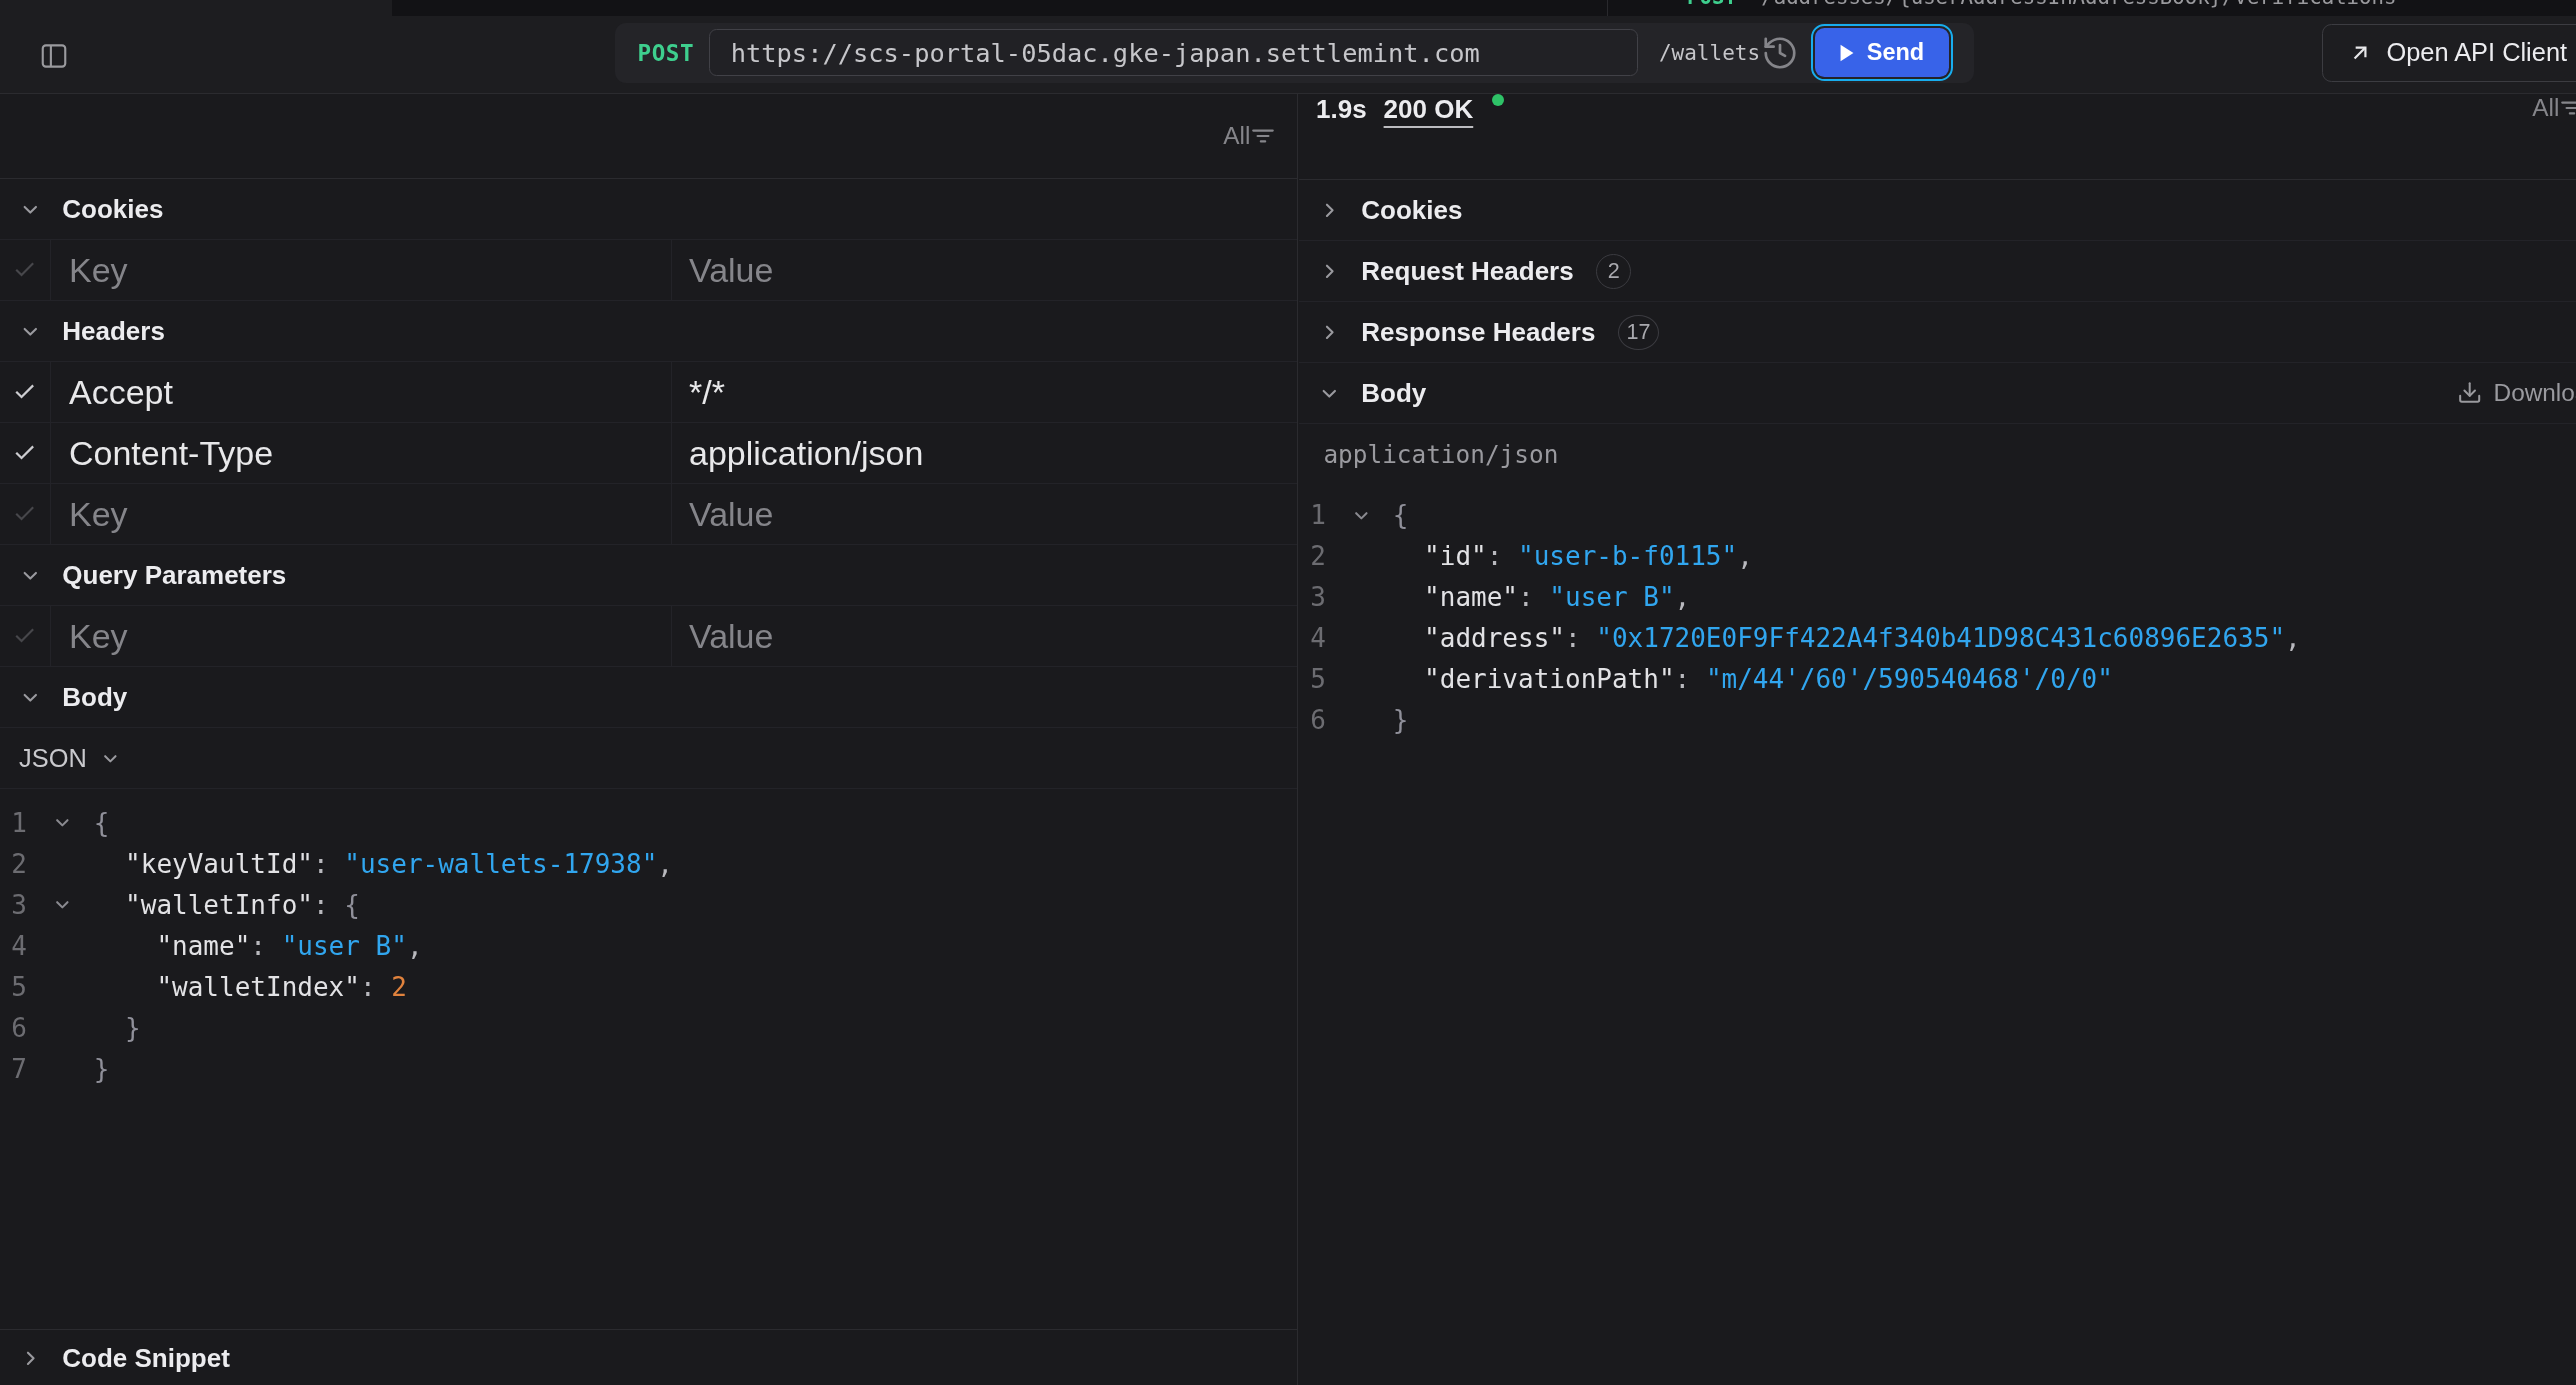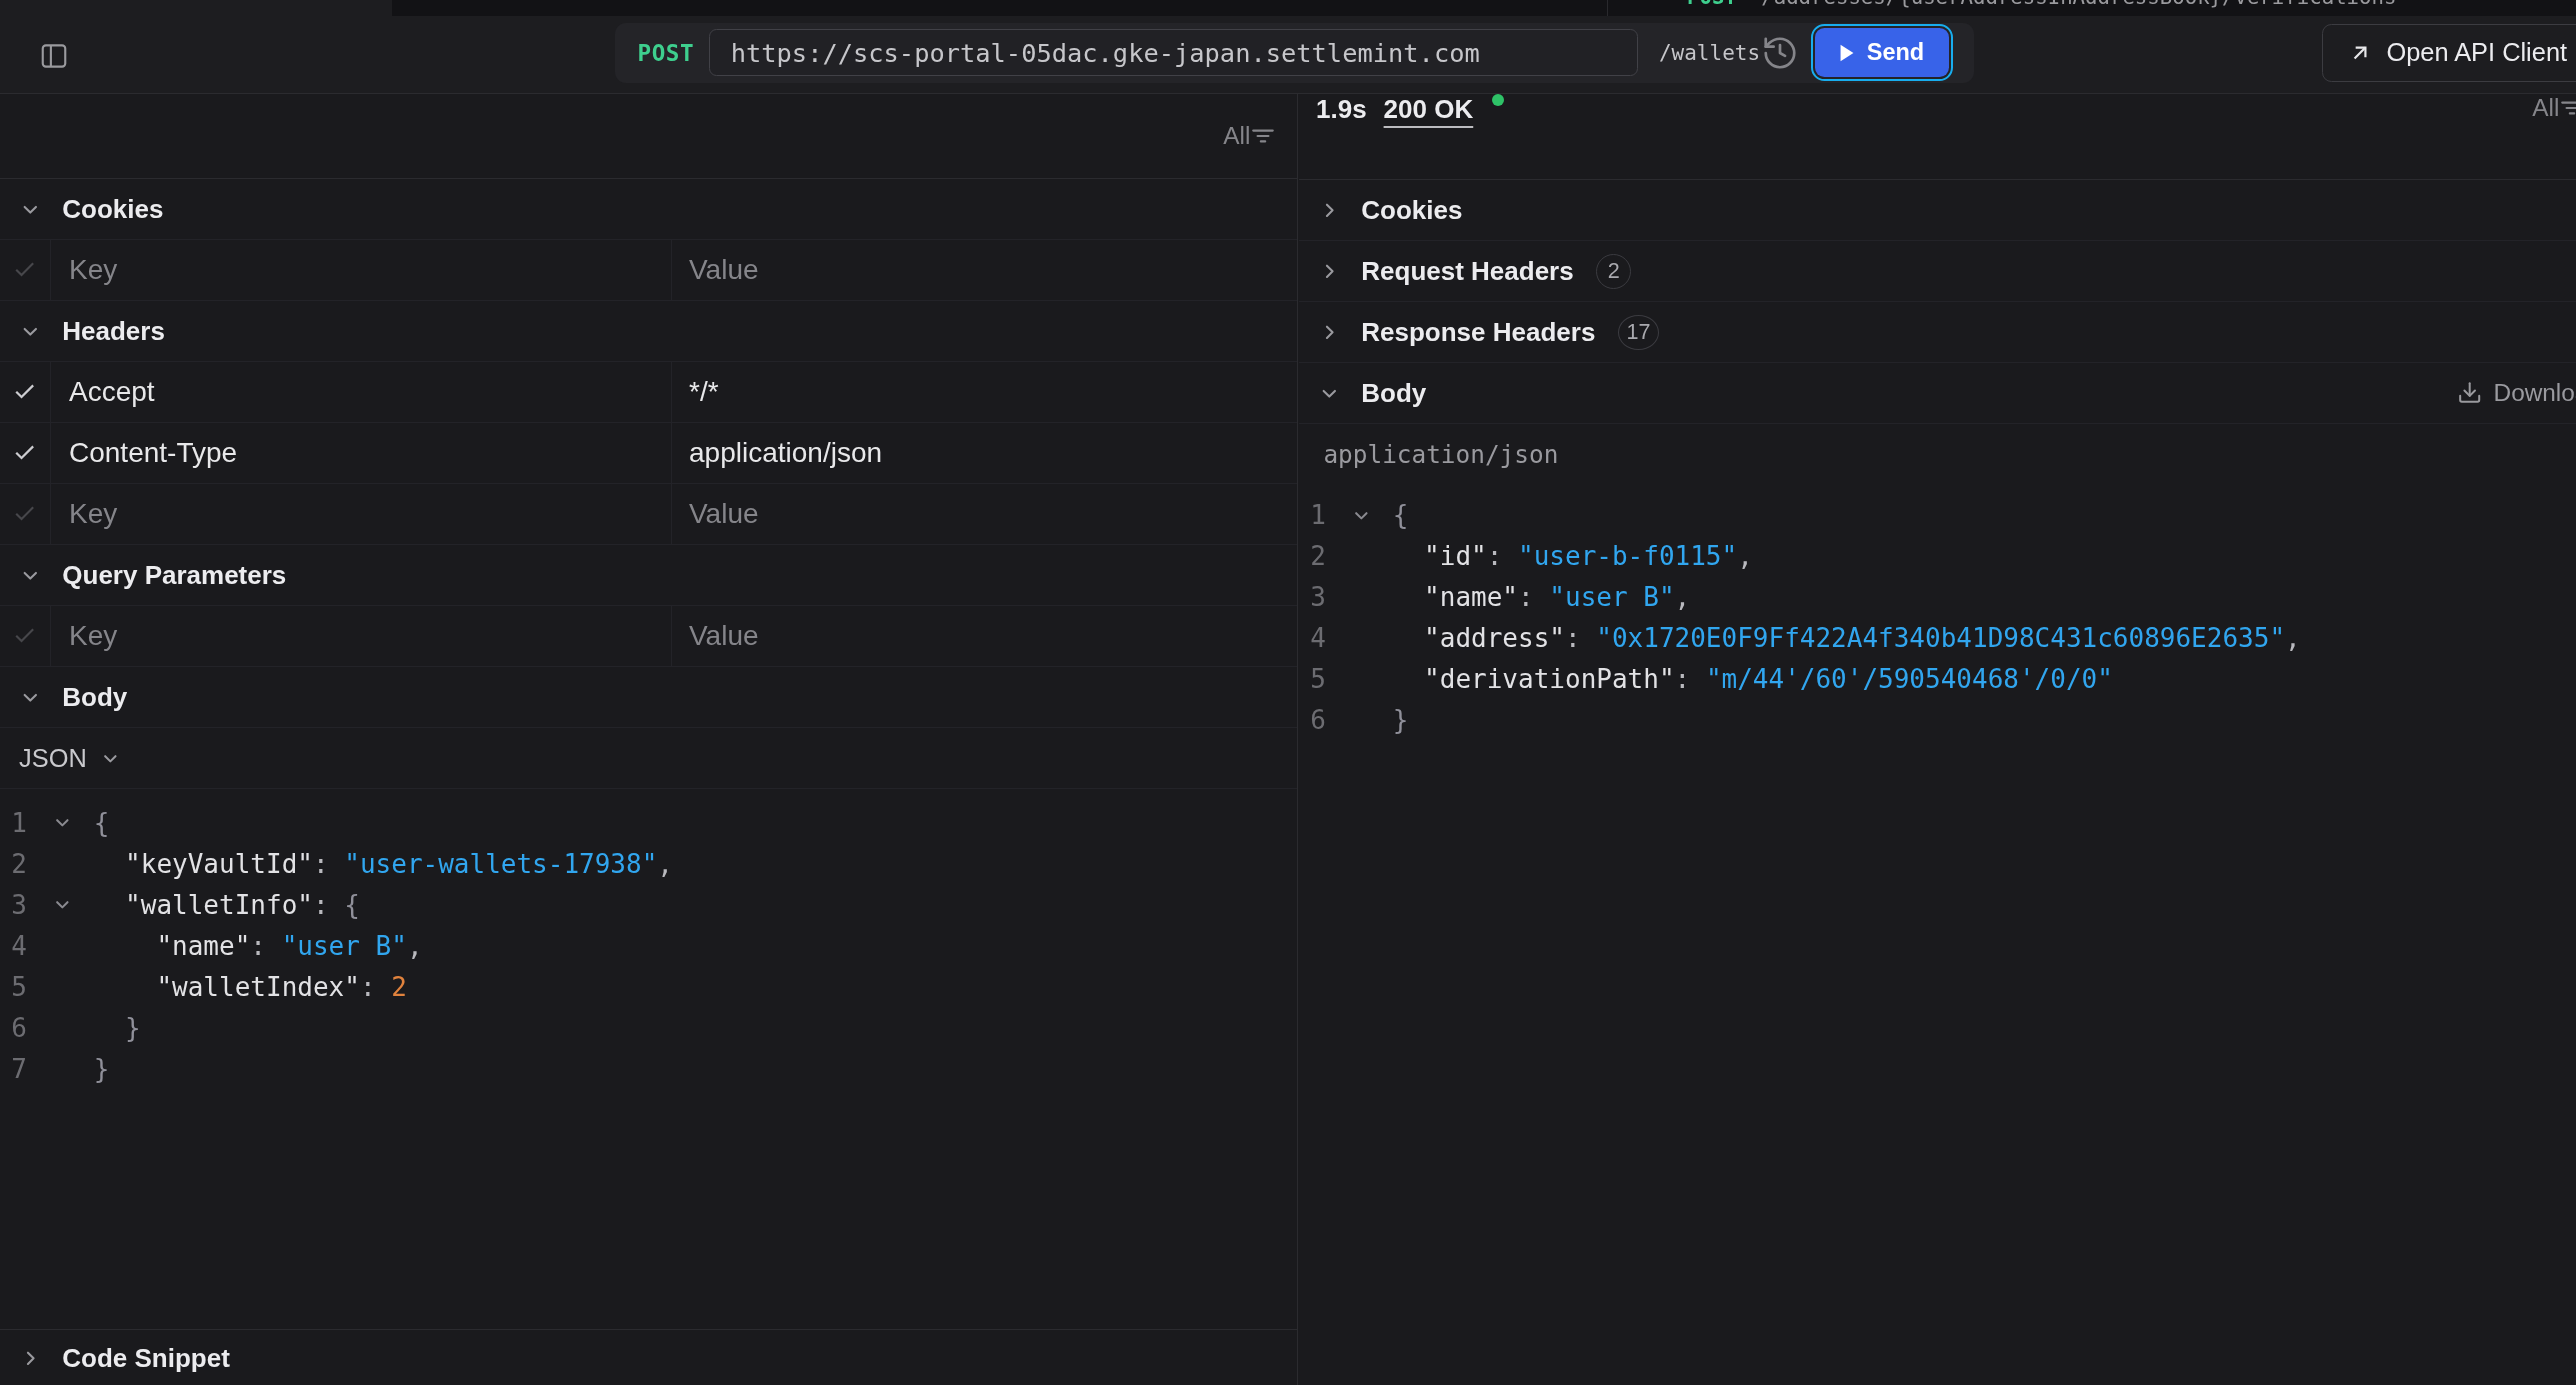--- a/index.html
+++ b/index.html
@@ -53,21 +53,21 @@
               padding-left:17px;gap:17px;font-size:26px;font-weight:600}
   .status-ok{text-decoration:underline;text-underline-offset:7.5px;text-decoration-thickness:1.9px;text-decoration-color:#bcbcc0}
   .dot{width:12.2px;height:12.2px;border-radius:50%;background:var(--status-green);margin-left:1.9px}
   .all-right{display:flex;align-items:center;color:var(--muted);font-size:24.4px;font-weight:400;margin-right:-9.4px}
 
   .sec-header{height:61px;min-height:61px;border-bottom:0.9px solid var(--border-soft);display:flex;align-items:center;
               gap:20.7px;padding-left:19px;font-size:26px;font-weight:600}
   .sec-header .badge{min-width:35px;height:35px;padding:0 7.5px;border:0.9px solid #3b3b40;border-radius:50%;
                      display:flex;align-items:center;justify-content:center;color:#a9a9ae;font-size:21.6px;font-weight:400;margin-left:1.9px}
 
-  .kv-row{height:61px;min-height:61px;border-bottom:0.9px solid var(--border-soft);display:grid;grid-template-columns:51px 621px 1fr;font-size:28px}
+  .kv-row{height:61px;min-height:61px;border-bottom:0.9px solid var(--border-soft);display:grid;grid-template-columns:51px 621px 1fr;font-size:34px}
   .kv-row .cell{display:flex;align-items:center;border-right:0.9px solid var(--border-soft)}
   .kv-row .cell:last-child{border-right:none}
   .kv-row .chk{justify-content:center}
   .kv-row .key{padding-left:18px}
   .kv-row .val{padding-left:17px}
   .kv-row.ph .key,.kv-row.ph .val{color:var(--muted)}
   .kv-row.on .key,.kv-row.on .val{color:#e8e8ea}
 
   .json-row{height:61px;min-height:61px;border-bottom:0.9px solid var(--border-soft);display:flex;align-items:center;gap:13px;
             padding-left:19px;font-size:25.4px;color:#c9c9cd}

